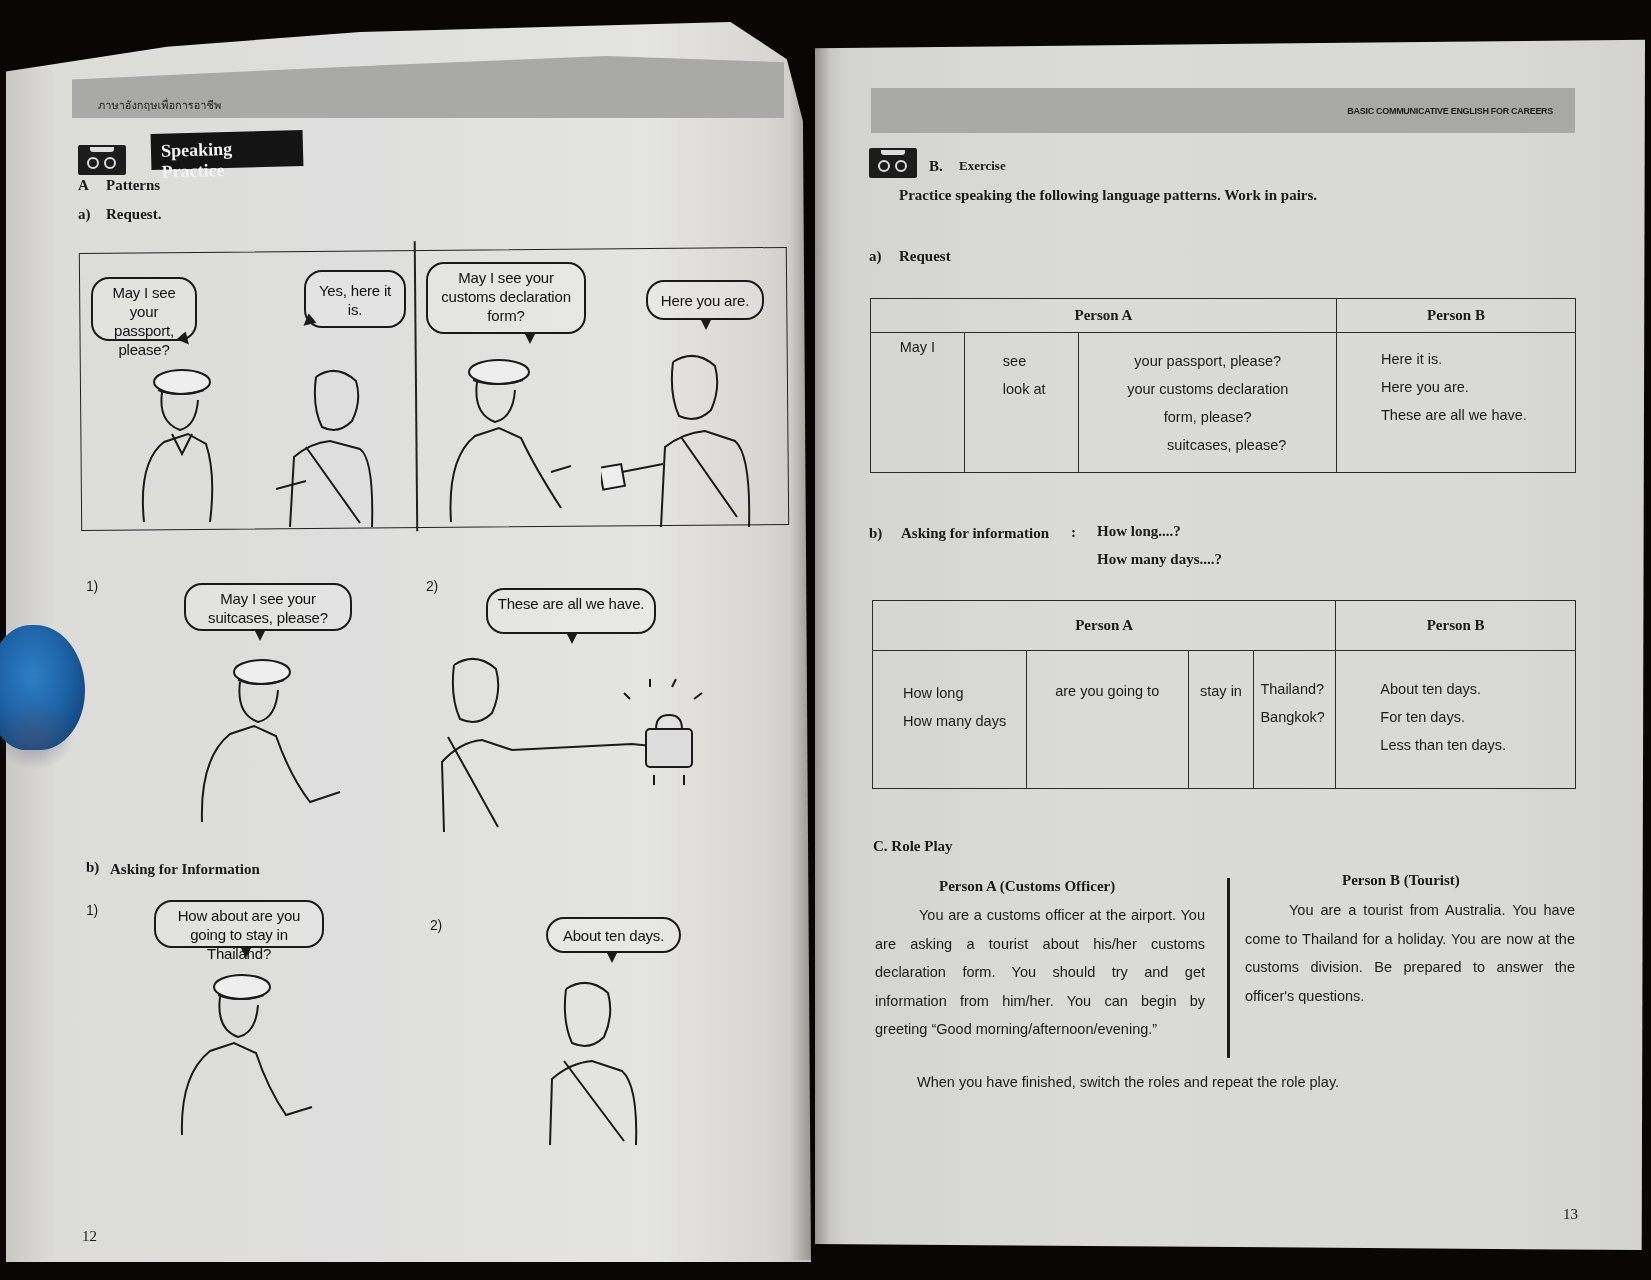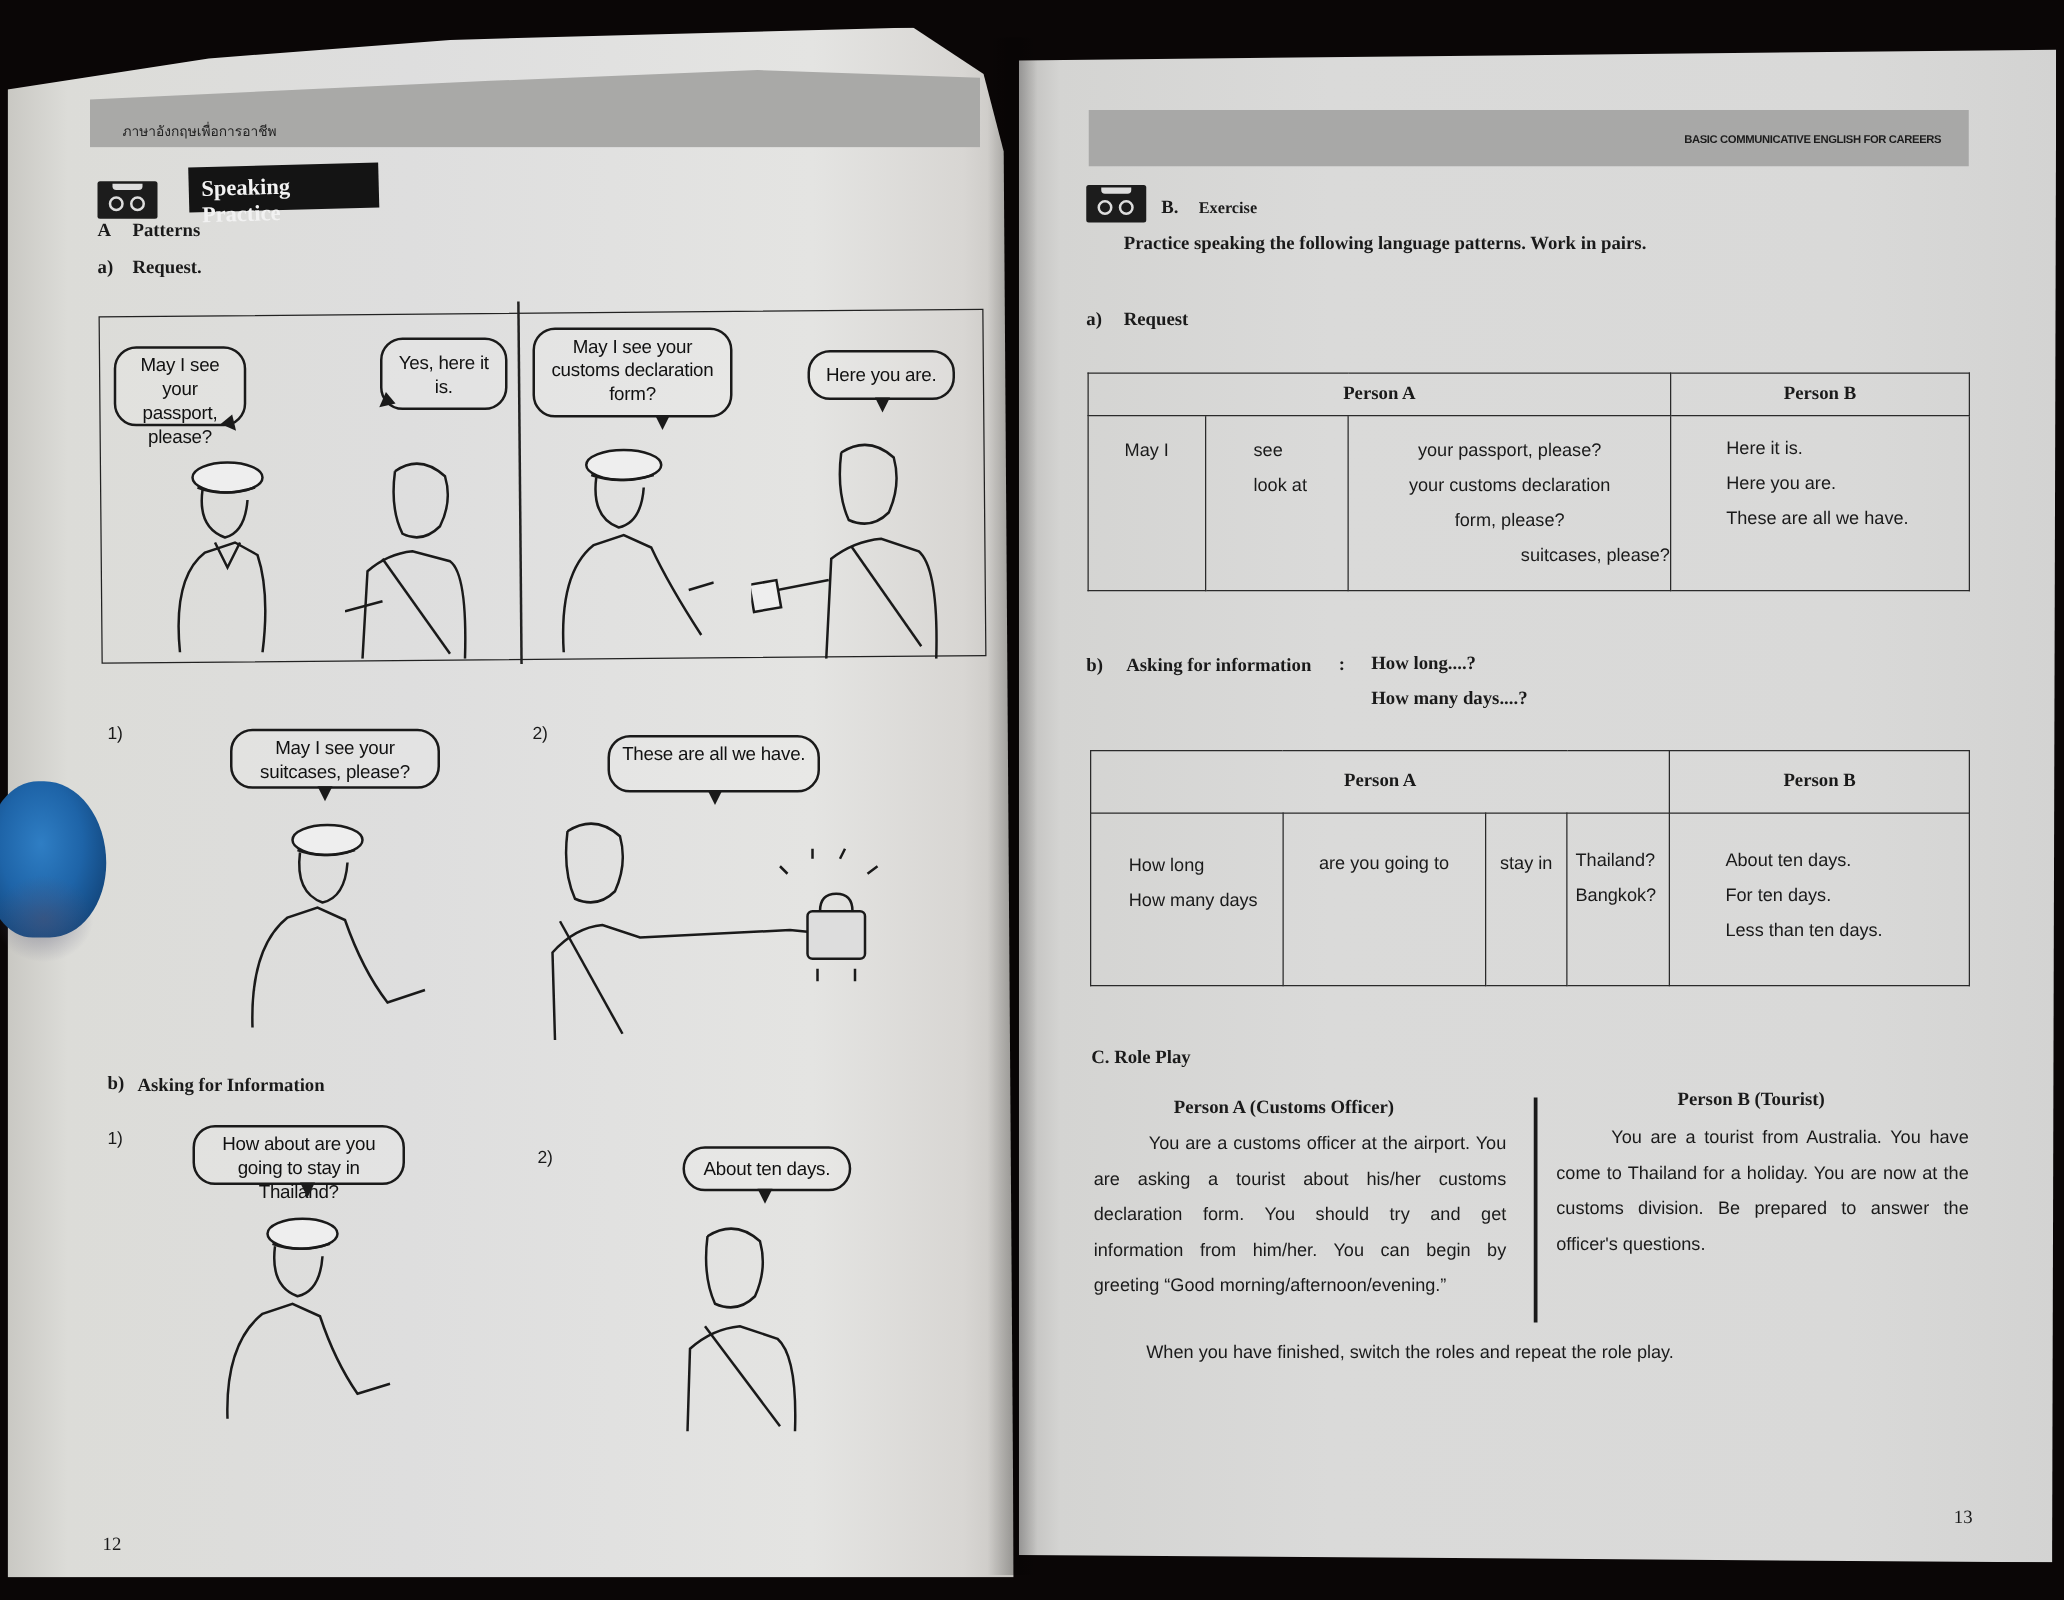--- a/index.html
+++ b/index.html
@@ -257,32 +257,32 @@
   <div class="txt serif bold" style="left:54px;top:218px;font-size:15px;">a)</div>
   <div class="txt serif bold" style="left:84px;top:218px;font-size:15px;">Request</div>
 
   <table class="tbl" style="left:55px;top:268px;width:706px;">
     <tbody>
         <tr>
       <th colspan="3" style="width:464px;">Person A</th>
       <th style="width:238px;">Person B</th>
     </tr>
     <tr style="height:140px;">
-      <td style="width:90px;text-align:center;padding-top:14px;" class="cell-lines">
+      <td style="width:90px;text-align:center;" class="cell-lines">
         <div>May I</div>
       </td>
       <td style="width:110px;padding:14px 0 0 38px;" class="cell-lines">
         <div>see</div>
         <div>look at</div>
       </td>
       <td style="width:247px;text-align:center;padding-top:14px;" class="cell-lines">
         <div>your passport, please?</div>
         <div>your customs declaration</div>
         <div>form, please?</div>
-        <div style="text-align:right;padding-left:38px;">suitcases, please?</div>
+        <div style="text-align:center;padding-left:38px;">suitcases, please?</div>
       </td>
       <td style="padding:12px 0 0 44px;" class="cell-lines">
         <div>Here it is.</div>
         <div>Here you are.</div>
         <div>These are all we have.</div>
       </td>
     </tr>
   </tbody>
     </table>
 

